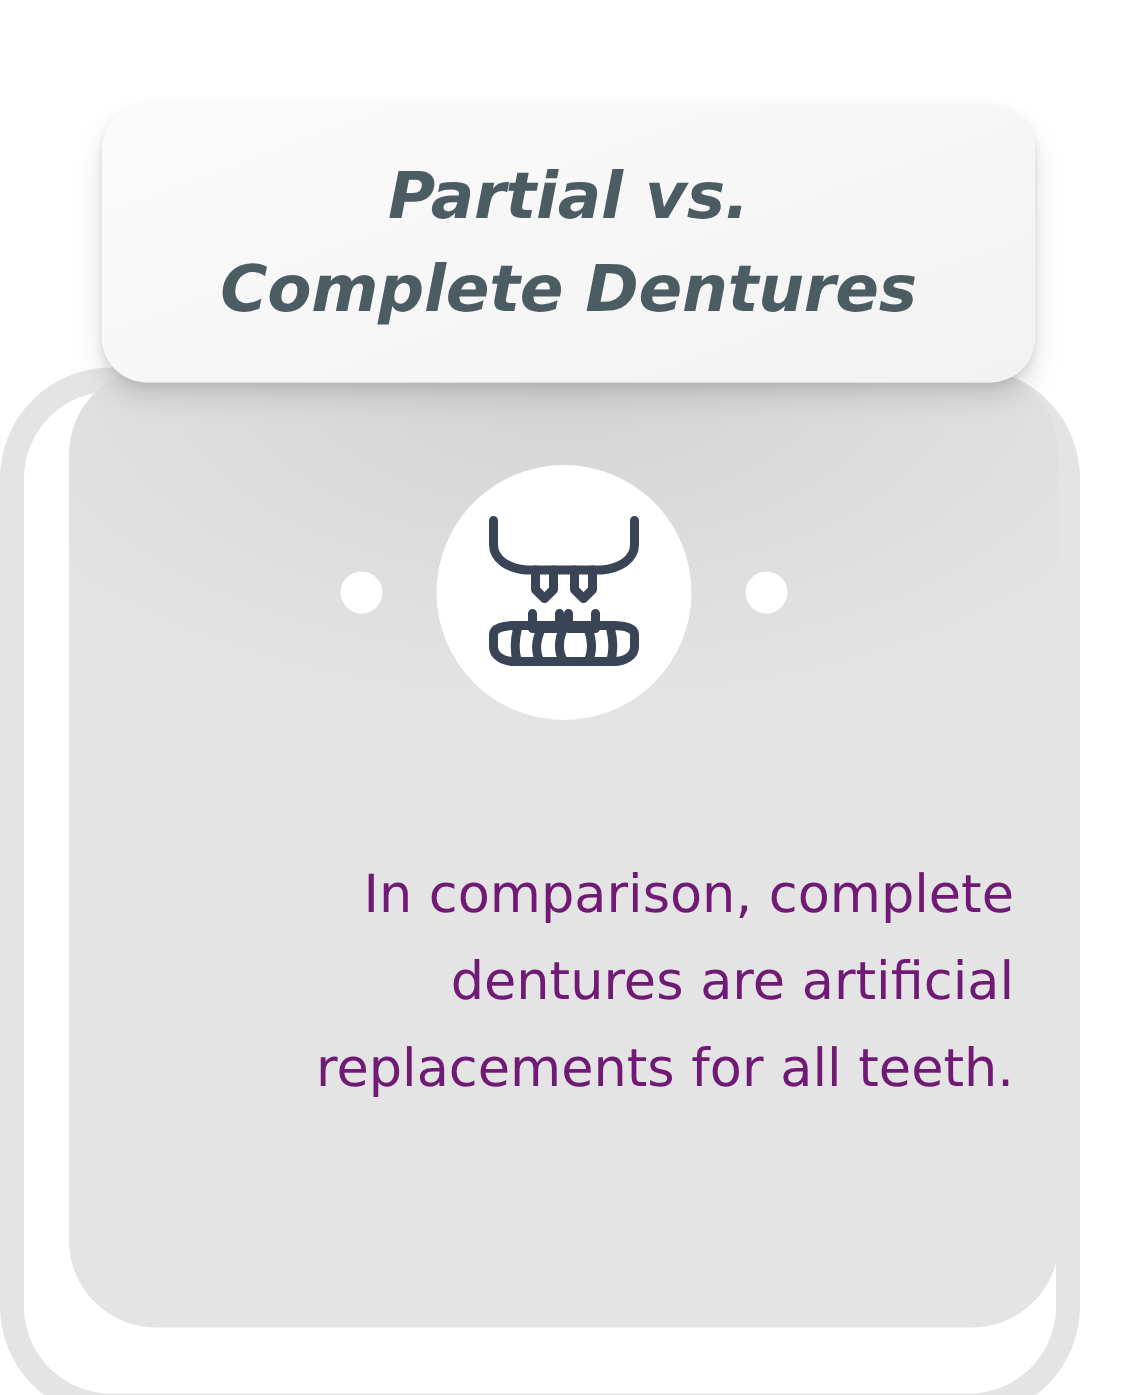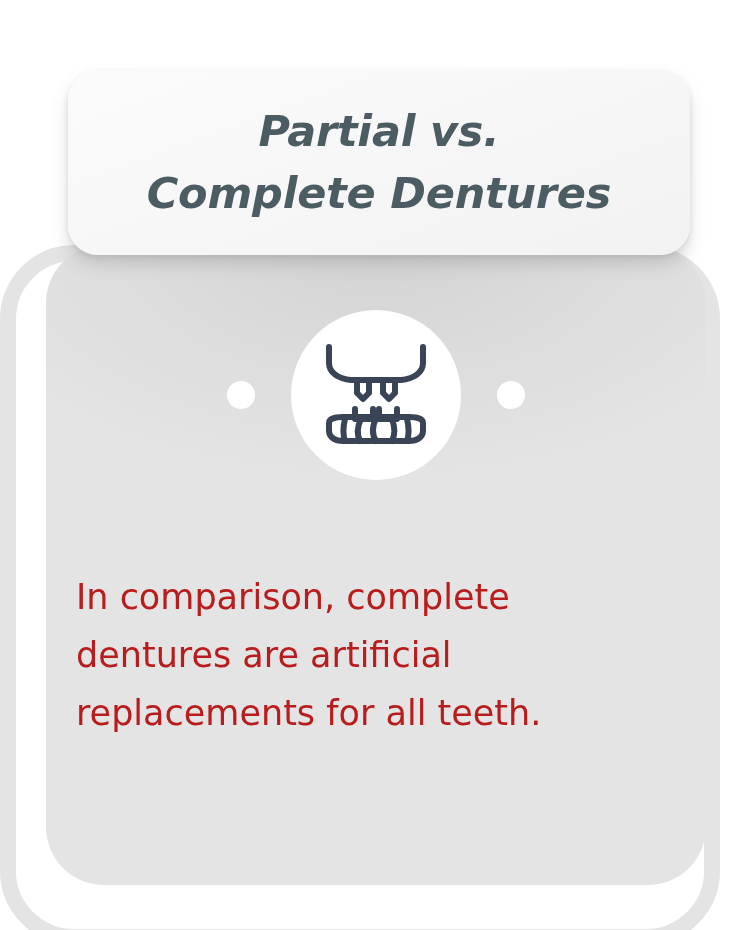--- a/index.html
+++ b/index.html
@@ -116,26 +116,26 @@
     justify-content: center;
   }
   .icon-circle svg { display: block; }
 
   
   .body-text {
     position: absolute;
     left: 76px;
     top: 568px;
     width: 600px;
-    text-align: left;
+    text-align: right;
     font-family: "DejaVu Sans", sans-serif;
     font-weight: normal;
     font-size: 35px;
     line-height: 1.66;
-    color: #b91c1c;
+    color: #701a75;
     white-space: pre-line;
   }
 </style>
 </head>
 <body>
 
 <div id="stage">
 
   <div class="outline-ring"></div>
 

